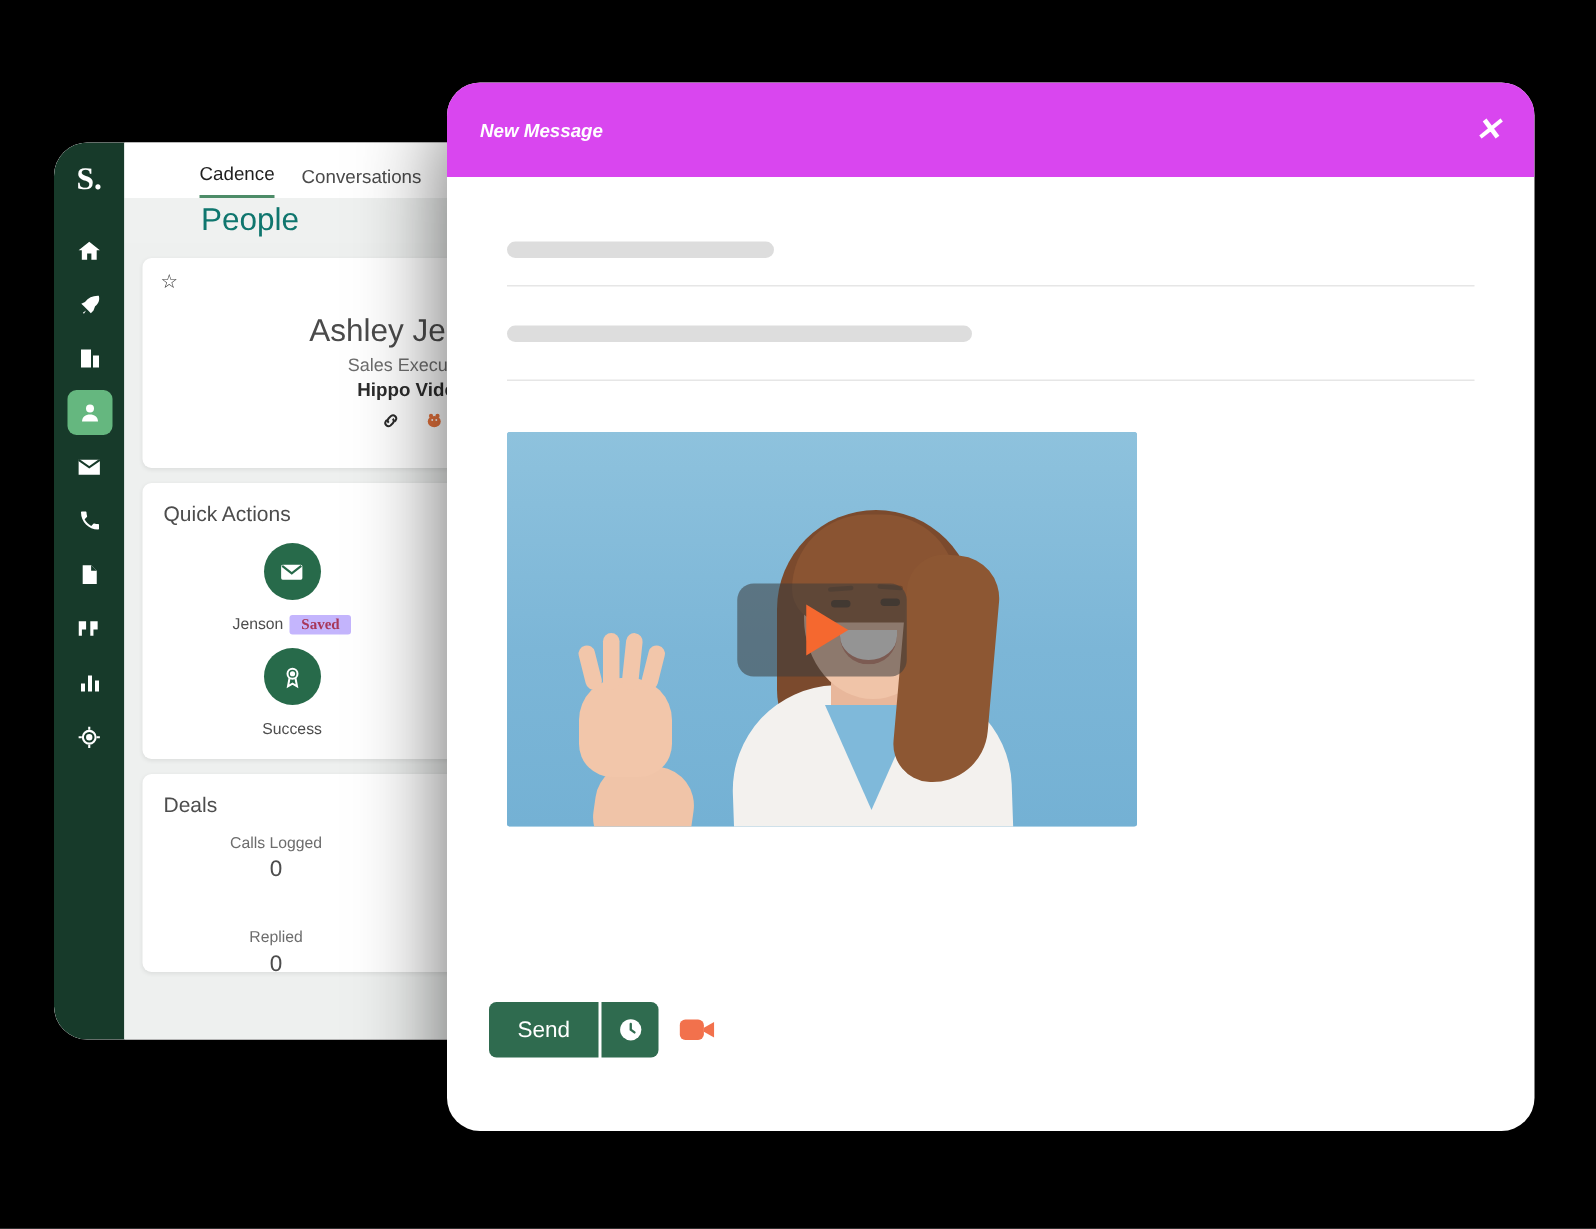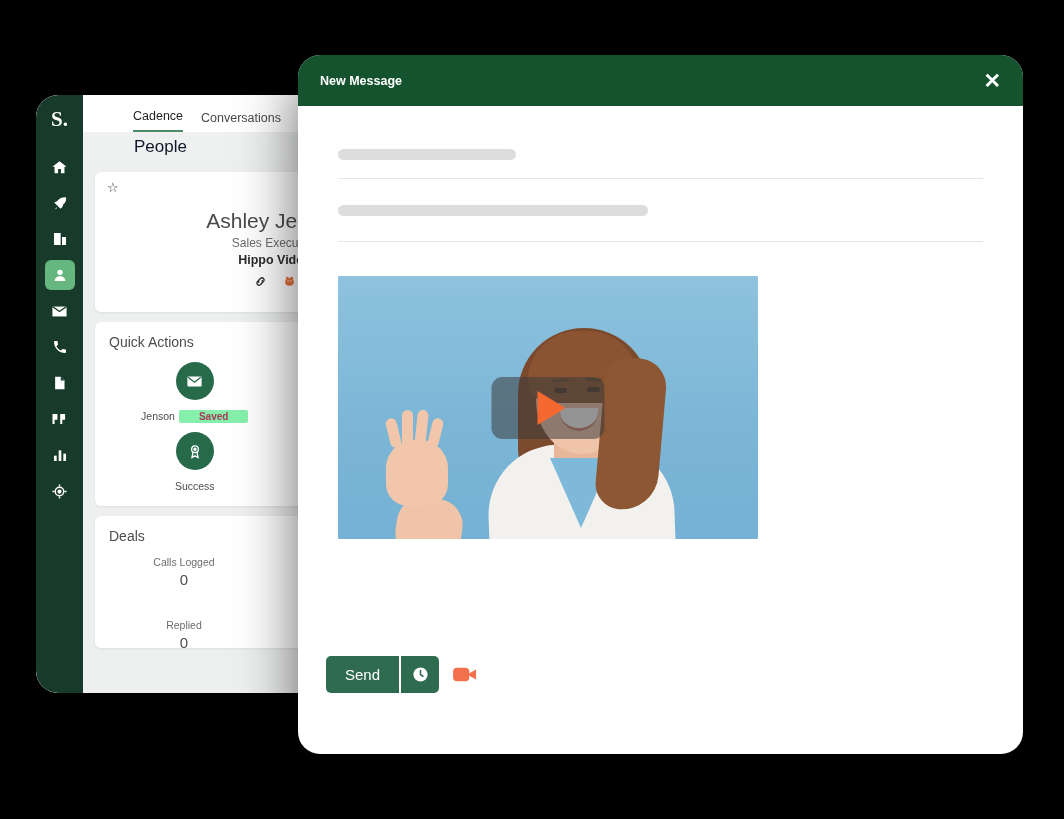--- a/index.html
+++ b/index.html
@@ -105,22 +105,22 @@
     left: 0; top: 37px;
     width: 100%;
     height: 30px;
     background: #eff1f0;
     display: flex;
     align-items: center;
     padding-left: 51px;
     box-sizing: border-box;
   }
   #people-bar .title {
-    font-size: 17px;
-    color: #0f172a;
+    font-size: 21px;
+    color: #0f766e;
     font-weight: 400;
   }
 
   #crm-scroll {
     position: absolute;
     left: 0; top: 67px;
     right: 0; bottom: 0;
     background: #eef0ef;
     padding: 10px 12px 0 12px;
     box-sizing: border-box;
@@ -200,25 +200,26 @@
     justify-content: center;
   }
   .qa-label {
     font-size: 10.5px;
     color: #4d4d4d;
     display: inline-block;
   }
   .qa-badge {
     font-size: 10px;
     color: #a8375a;
-    background: #86efac;
-    padding: 1px 20px;
+    background: #c4b5fd;
+    padding: 1px 8px;
     border-radius: 2px;
     font-weight: 700;
     margin-left: 4px;
+    font-family: Liberation Serif, serif;
   }
 
   
   #stats-card { height: 120px; padding: 12px 0 0 0; }
   .stats-grid {
     display: grid;
     grid-template-columns: 1fr 1fr;
     row-gap: 12px;
     padding: 0 14px;
     gap: 31px;
@@ -233,26 +234,27 @@
     left: 298px;
     top: 55px;
     width: 725px;
     height: 699px;
     background: #ffffff;
     border-radius: 22px;
     box-shadow: 0 22px 60px rgba(0,0,0,0.6);
     overflow: hidden;
   }
   #modal-header {
-    height: 51px;
-    background: #14532d;
+    height: 63px;
+    background: #d946ef;
     display: flex;
     align-items: center;
     padding: 0 22px;
     justify-content: space-between;
+    font-style: italic;
   }
   #modal-header .mtitle {
     color: #ffffff;
     font-size: 12.5px;
     font-weight: 700;
   }
   #close-btn {
     color: #ffffff;
     font-size: 21px;
     font-weight: 700;

